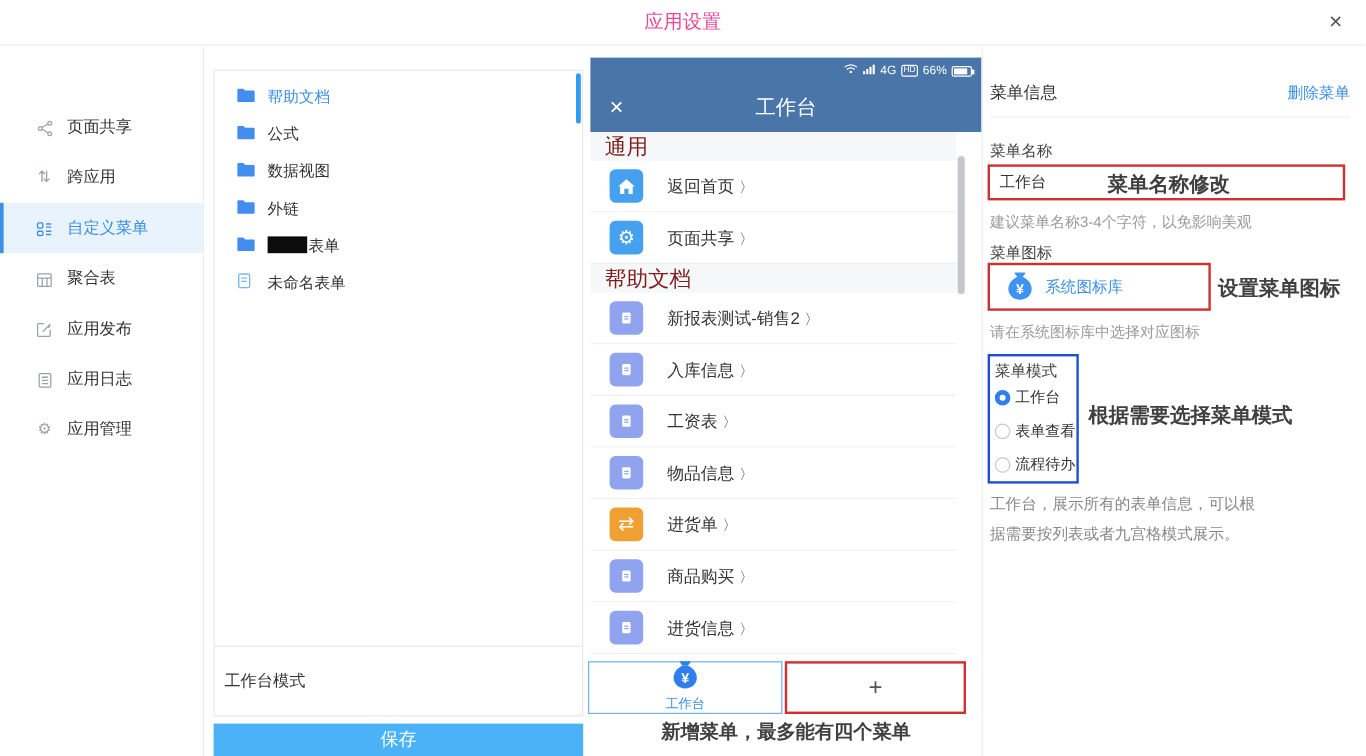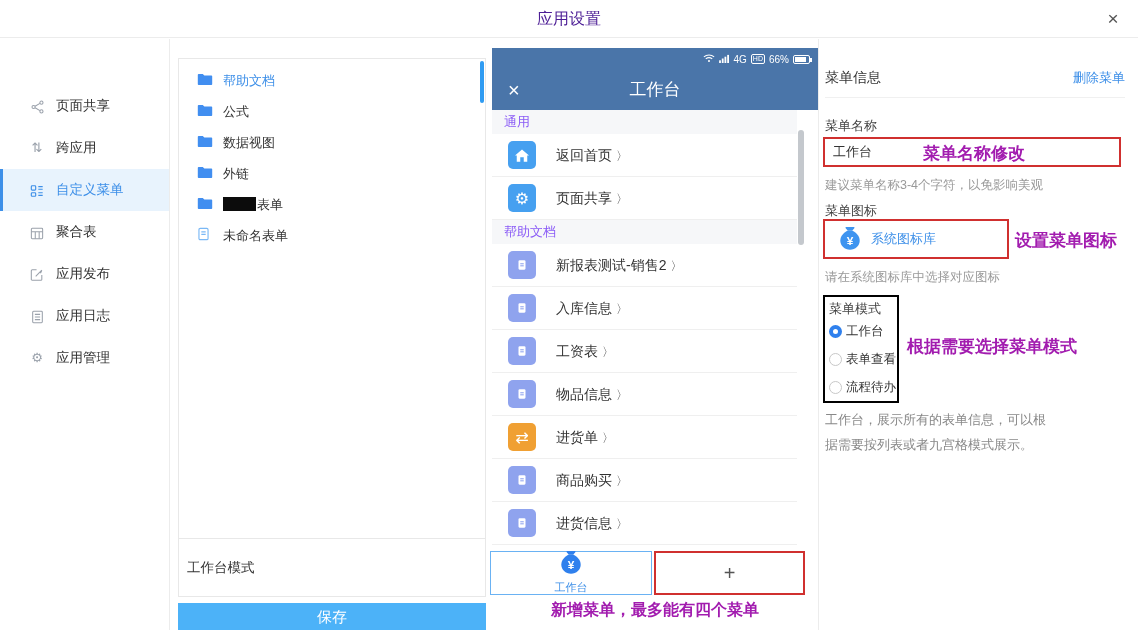--- a/index.html
+++ b/index.html
@@ -2,21 +2,21 @@
 <html><head>
 <meta charset="utf-8">
 <style>
   * { margin:0; padding:0; box-sizing:border-box; }
   html,body { background:#fff; }
   .page { position:relative; width:1138px; height:630px; overflow:hidden;
           font-family:"Liberation Sans","DejaVu Sans",sans-serif; color:#333; background:#fff; }
 
   
   .titlebar { position:absolute; left:0; top:0; width:1138px; height:38px; background:#fff; border-bottom:1px solid #ececec; }
-  .dlg-title { position:absolute; left:0; right:0; top:0; height:38px; line-height:38px; text-align:center; font-size:16px; color:#4c1d95; }
+  .dlg-title { position:absolute; left:0; right:0; top:0; height:38px; line-height:38px; text-align:center; font-size:16px; color:#ec4899; }
   .dlg-close { position:absolute; right:12px; top:6px; width:26px; height:26px; line-height:26px; text-align:center; font-size:19px; color:#555; cursor:pointer; }
 
   
   .sidebar { position:absolute; left:0; top:39px; width:170px; height:591px; background:#fff; border-right:1px solid #ececec; }
   .side-item { position:relative; height:42px; line-height:42px; padding-left:28px; font-size:13.5px; color:#333; cursor:pointer; }
   .side-item .s-ico { display:inline-block; width:18px; margin-right:10px; color:#9aa1ab; font-size:13px; vertical-align:middle; text-align:center; }
   .side-item.sel { background:#e8f3fd; color:#3d8fe8; }
   .side-item.sel::before { content:""; position:absolute; left:0; top:0; width:3px; height:42px; background:#3d8fe8; }
   .side-item.sel .s-ico { color:#3d8fe8; }
   .s-ico svg { vertical-align:middle; }
@@ -42,53 +42,53 @@
   .p-status { position:relative; height:22px; background:#4a75a9; }
   .p-status-right { position:absolute; right:8px; top:3px; height:16px; display:flex; align-items:center; gap:4px; color:#fff; font-size:10px; }
   .hd-badge { border:1px solid #fff; border-radius:2px; font-size:7px; line-height:8px; padding:0 1px; }
   .batt { position:relative; width:17px; height:9px; border:1px solid #fff; border-radius:2px; }
   .batt::after { content:""; position:absolute; right:-3px; top:2px; width:2px; height:4px; background:#fff; }
   .batt i { position:absolute; left:1px; top:1px; bottom:1px; width:70%; background:#fff; }
   .p-header { position:relative; height:40px; background:#4a75a9; }
   .p-close { position:absolute; left:16px; top:8px; color:#fff; font-size:20px; line-height:24px; cursor:pointer; }
   .p-title { position:absolute; left:0; right:0; top:0; height:40px; line-height:40px; text-align:center; color:#fff; font-size:17px; }
   .p-body { position:relative; height:441px; overflow:hidden; background:#fff; }
-  .p-section { height:24px; line-height:24px; padding-left:12px; font-size:13px; color:#8b5cf6; background:#f6f7f9; width:305px; }
+  .p-section { height:24px; line-height:24px; padding-left:12px; font-size:18px; color:#7f1d1d; background:#f6f7f9; width:305px; }
   .p-row { position:relative; height:43px; border-bottom:1px solid #efefef; width:305px; background:#fff; cursor:pointer; }
   .tile { position:absolute; left:16px; top:7px; width:28px; height:28px; border-radius:5px; display:flex; align-items:center; justify-content:center; color:#fff; }
   .tile.blue { background:#46a0f0; }
   .tile.peri { background:#8fa3ee; }
   .tile.orange { background:#f0a033; }
   .p-label { position:absolute; left:64px; top:0; height:43px; line-height:43px; font-size:14px; color:#333; }
   .chev { font-size:12px; color:#444; margin-left:4px; }
   .p-scroll { position:absolute; right:14px; top:20px; width:6px; height:115px; background:#c4c8cd; border-radius:3px; }
   .p-tabs { position:absolute; left:-2px; bottom:0; height:44px; display:flex; }
   .p-tab1 { position:relative; width:162px; height:44px; border:1px solid #6ab2f3; background:#fff; cursor:pointer; }
   .p-tab1 .bag { position:absolute; left:50%; top:-2px; transform:translateX(-50%); }
   .p-tab1 .t-lab { position:absolute; left:0; right:0; bottom:0px; text-align:center; font-size:11px; color:#3d8fe8; line-height:13px; }
   .p-tab2 { position:relative; width:151px; height:44px; border:2px solid #d0302f; background:#fff; margin-left:2px;
             display:flex; align-items:center; justify-content:center; font-size:20px; color:#555; cursor:pointer; }
-  .ann { color:#a21caf; font-weight:bold; }
+  .ann { color:#404040; font-weight:bold; }
   .ann-add { position:absolute; left:492px; top:600px; width:326px; text-align:center; font-size:16px; }
 
   
   .rpanel { position:absolute; left:818px; top:39px; width:320px; height:591px; background:#fff; border-left:1px solid #ececec; }
   .rp-head { position:absolute; left:6px; top:30px; width:300px; height:24px; border-bottom:1px solid #f0f0f0; padding-bottom:28px; }
   .rp-title { float:left; font-size:14px; color:#333; }
   .rp-del { float:right; font-size:13px; color:#3d8fe8; cursor:pointer; }
   .rp-label { position:absolute; left:6px; font-size:13px; color:#444; }
   .rp-namebox { position:absolute; left:4px; top:98px; width:298px; height:30px; border:2px solid #d0302f; background:#fff; }
   .rp-namebox input { position:absolute; left:8px; top:1px; width:90px; height:24px; border:none; outline:none; font-size:13px; color:#333; font-family:inherit; background:transparent; }
   .rp-name-ann { position:absolute; left:98px; top:3px; font-size:17px; }
   .rp-hint { position:absolute; left:6px; font-size:12.5px; color:#999; }
   .rp-iconbox { position:absolute; left:4px; top:180px; width:186px; height:40px; border:2px solid #d0302f; background:#fff; cursor:pointer; }
   .rp-iconbox .bag { position:absolute; left:12px; top:5px; }
   .rp-iconlink { position:absolute; left:46px; top:0; height:36px; line-height:36px; font-size:13px; color:#3d8fe8; }
   .rp-icon-ann { position:absolute; left:196px; top:190px; font-size:17px; }
-  .rp-modebox { position:absolute; left:4px; top:256px; width:76px; height:108px; border:2px solid #000000; background:#fff; padding:4px 0 0 4px; }
+  .rp-modebox { position:absolute; left:4px; top:256px; width:76px; height:108px; border:2px solid #1d4ed8; background:#fff; padding:4px 0 0 4px; }
   .rp-modebox .m-label { font-size:13px; color:#444; line-height:16px; }
   .rp-mrow { height:28px; line-height:28px; font-size:12.5px; color:#333; white-space:nowrap; cursor:pointer; }
   .rp-mrow .radio { width:13px; height:13px; margin-right:4px; }
   .rp-mrow .radio.on { border-width:4px; }
   .rp-mode-ann { position:absolute; left:88px; top:296px; font-size:17px; white-space:nowrap; }
   .rp-desc { position:absolute; left:6px; font-size:13px; color:#888; }
 
   .ico-gear { font-size:15px; }
 </style>
 </head>

